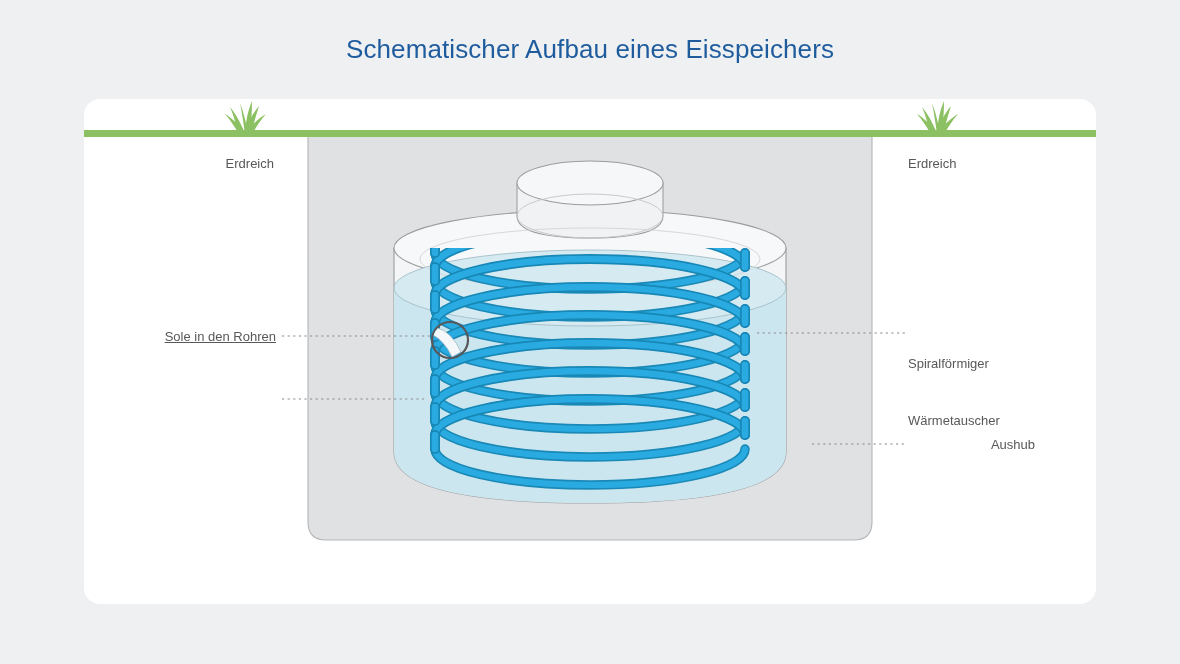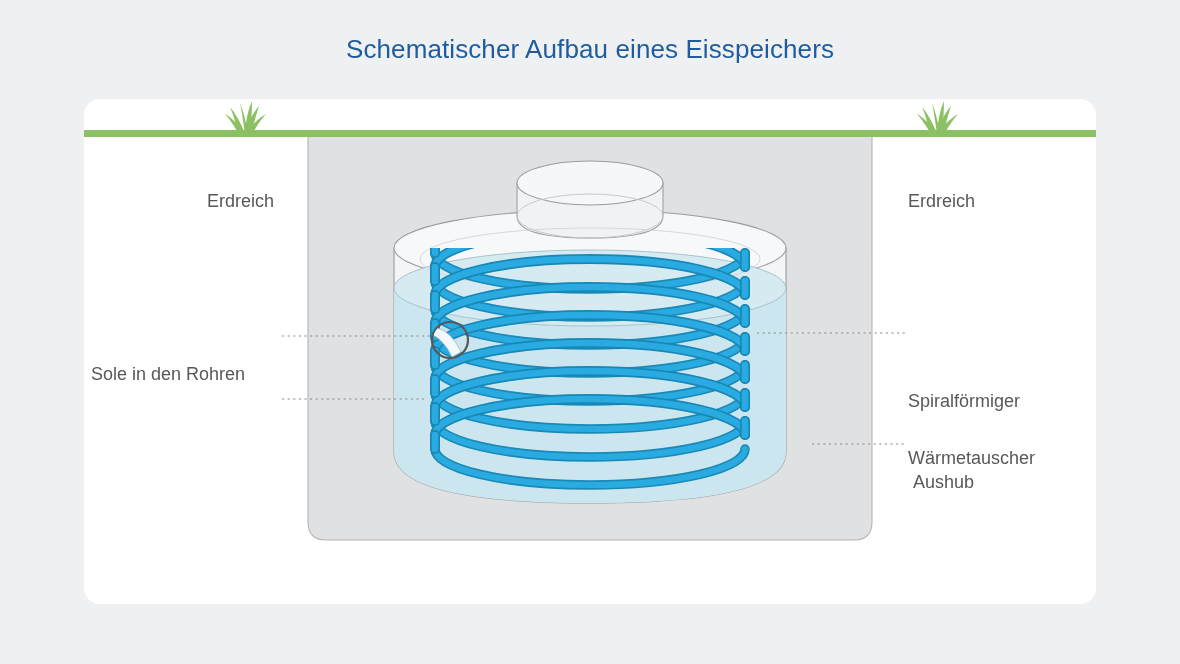--- a/index.html
+++ b/index.html
@@ -44,32 +44,31 @@
   #scene-svg {
     position: absolute;
     left: 0;
     top: 0;
     width: 1180px;
     height: 664px;
     overflow: visible;
   }
   .lbl {
     position: absolute;
-    font-size: 18px;
+    font-size: 13px;
     color: #58585a;
     line-height: 19px;
     white-space: pre;
-    margin-top: 38px;
   }
   #label-erdreich-left  { left: 150px; top: 154px; width: 124px; text-align: right; }
   #label-erdreich-right { left: 908px; top: 154px; width: 160px; text-align: left; }
-  #label-sole    { left: 60px;  top: 327px; width: 216px; text-align: center; }
+  #label-sole    { left: 60px;  top: 327px; width: 216px; text-align: right; text-decoration: underline; }
   #label-wasser  { left: 60px;  top: 390px; width: 216px; text-align: right; }
   #label-spiral  { left: 908px; top: 316px; width: 200px; text-align: left; }
-  #label-aushub  { left: 913px; top: 435px; width: 200px; text-align: left; }
+  #label-aushub  { left: 913px; top: 435px; width: 200px; text-align: center; }
 </style>
 </head>
 <body>
 
 <div id="stage">
 
   <div id="diagram-title">Schematischer Aufbau eines Eisspeichers</div>
 
   <div id="scene-card"></div>
 

